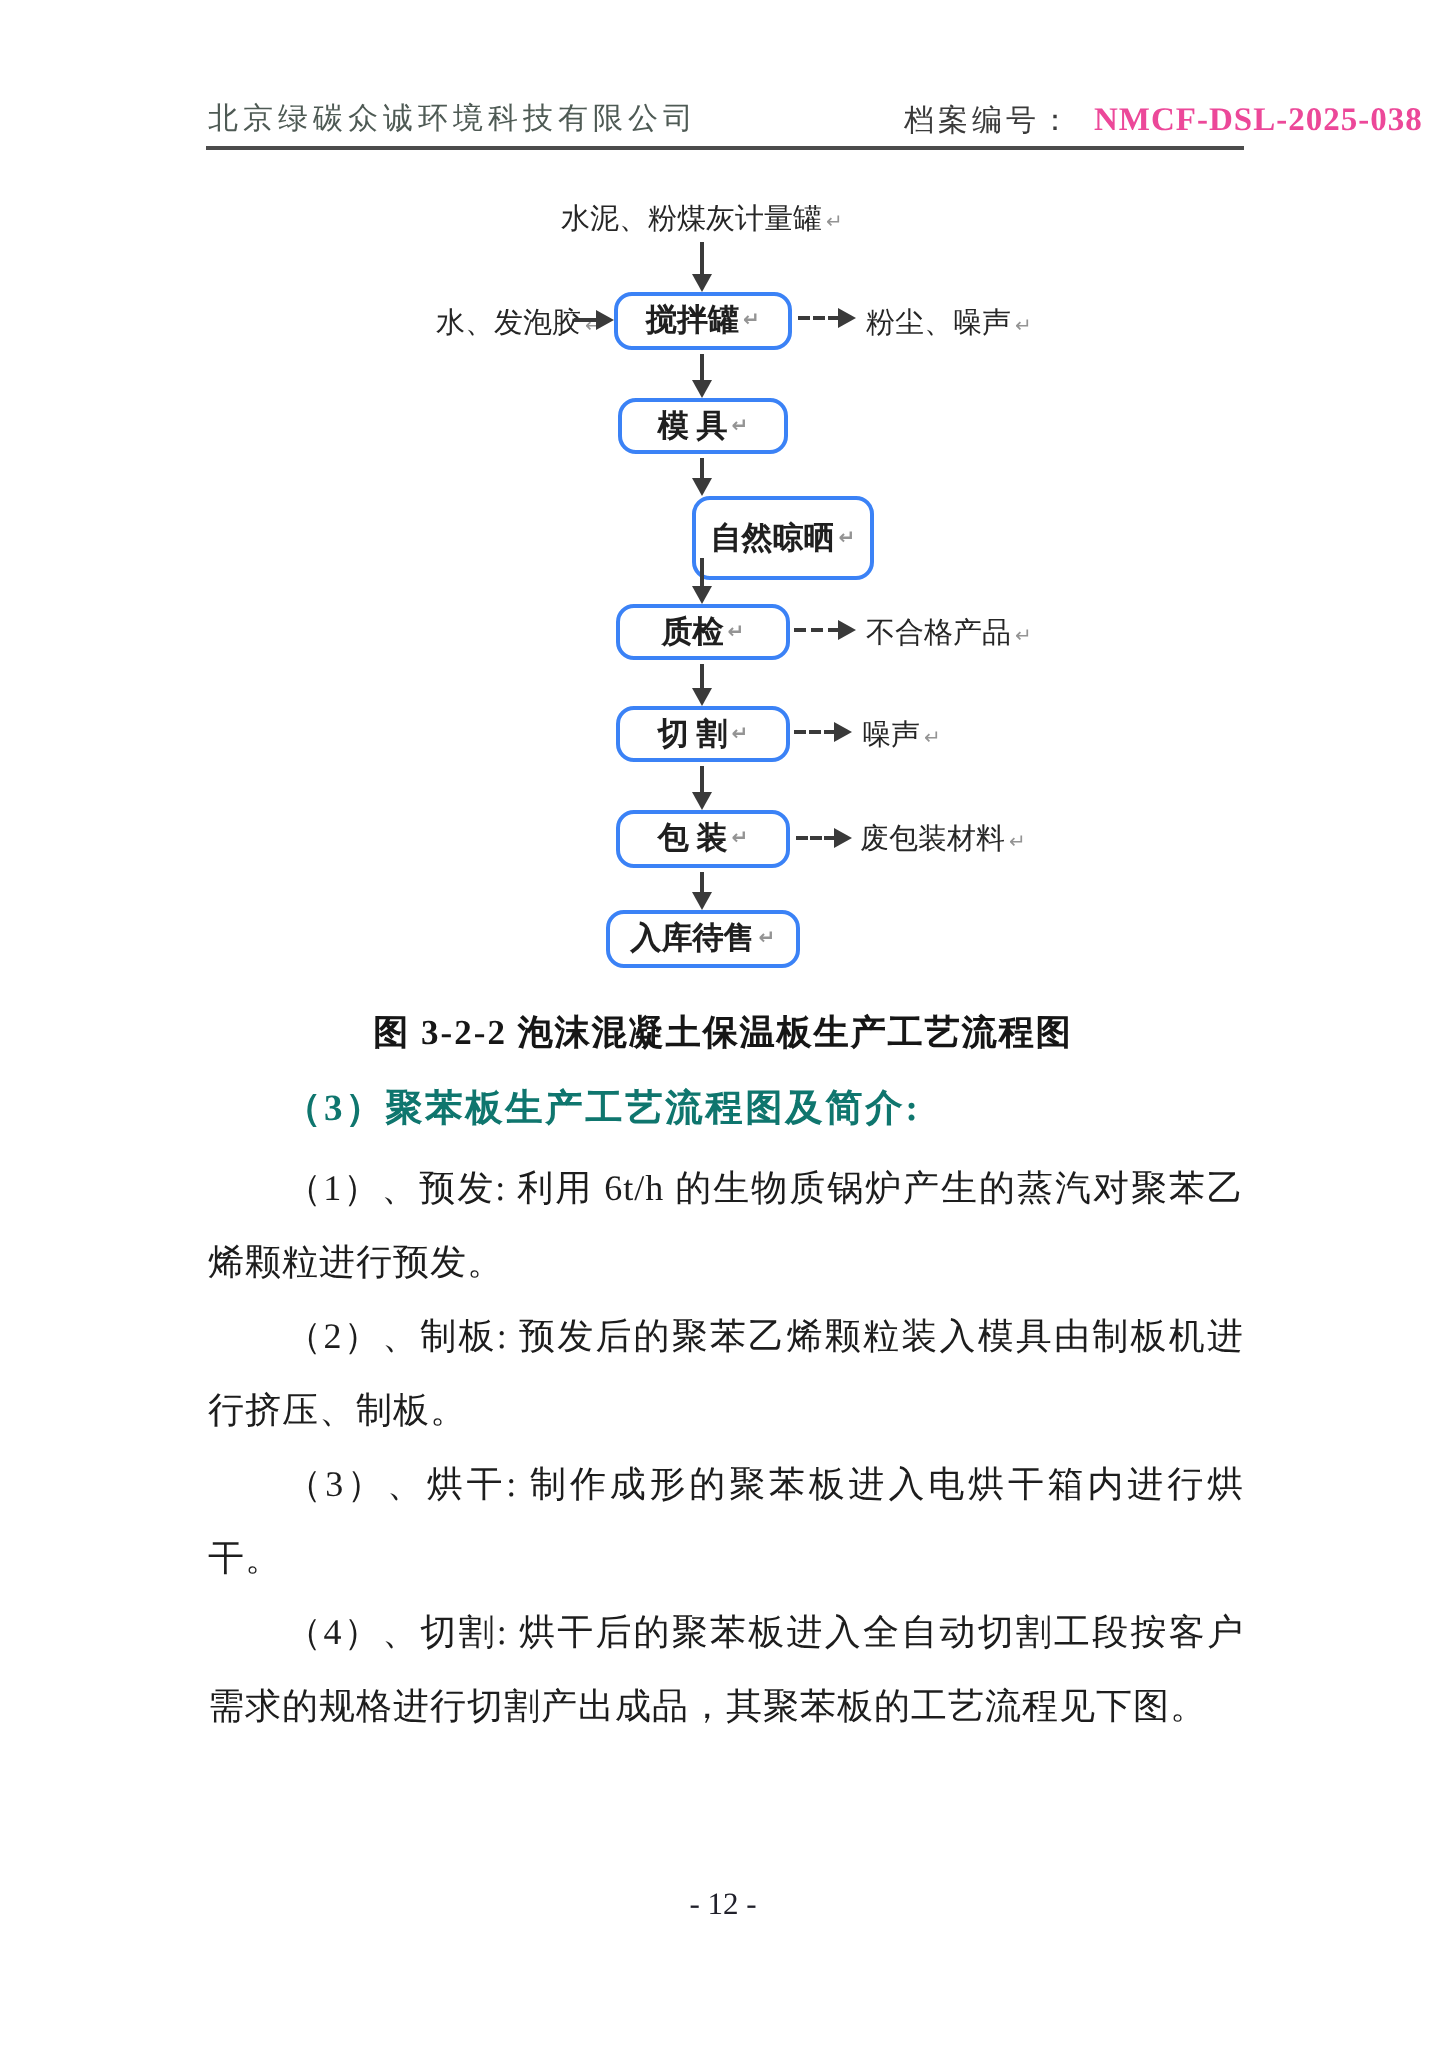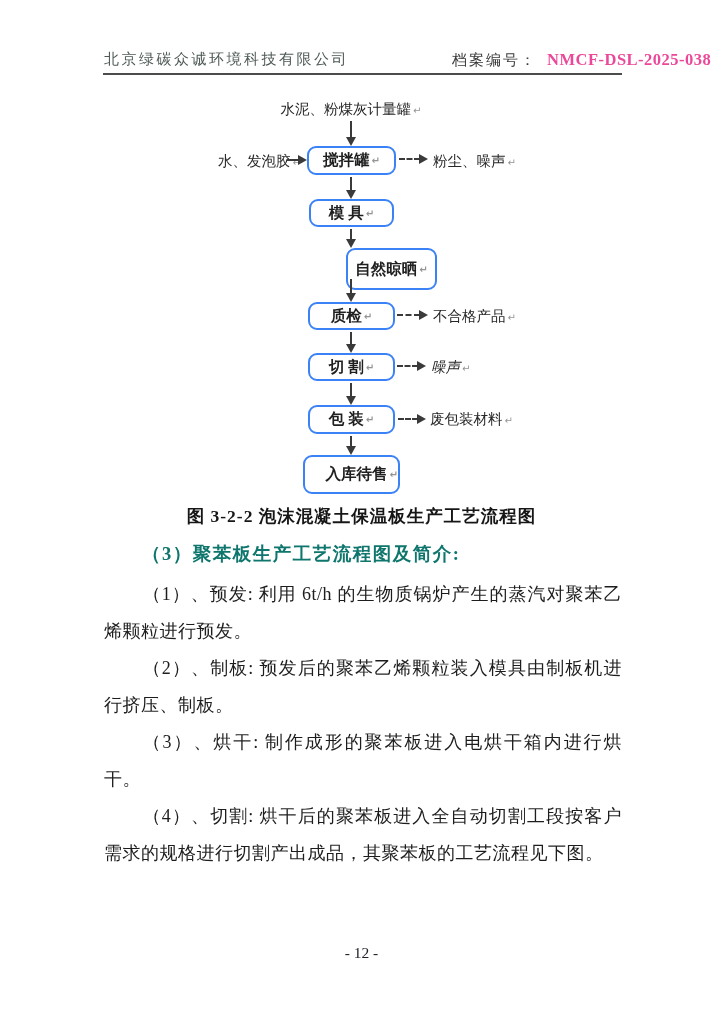--- a/index.html
+++ b/index.html
@@ -139,41 +139,41 @@
 
   <div class="vline" style="left:350px; top:332px; height:13px;"></div>
   <div class="vhead" style="left:346px; top:344px;"></div>
 
   <div class="fbox" style="left:308px; top:353px; width:87px; height:28px;">
     <span>切 割</span>
       <span class="rm">↵</span>
   </div>
   <div class="hdash" style="left:397px; top:365px; width:21px;"></div>
   <div class="rhead" style="left:417px; top:361px;"></div>
-  <div class="flow-label" style="left:431px; top:358px;font-style:italic;">
+  <div class="flow-label" style="left:431px; top:358px;">
     <span>噪声</span><span class="rm">↵</span>
   </div>
 
   <div class="vline" style="left:350px; top:383px; height:14px;"></div>
   <div class="vhead" style="left:346px; top:396px;"></div>
 
   <div class="fbox" style="left:308px; top:405px; width:87px; height:29px;">
     <span>包 装</span>
       <span class="rm">↵</span>
   </div>
   <div class="hdash" style="left:398px; top:418px; width:20px;"></div>
   <div class="rhead" style="left:417px; top:414px;"></div>
   <div class="flow-label" style="left:430px; top:410px;">
     <span>废包装材料</span><span class="rm">↵</span>
   </div>
 
   <div class="vline" style="left:350px; top:436px; height:11px;"></div>
   <div class="vhead" style="left:346px; top:446px;"></div>
 
-  <div class="fbox" style="left:303px; top:455px; width:97px; height:39px;justify-content:flex-end;">
+  <div class="fbox" style="left:303px; top:455px; width:97px; height:29px;">
     <span>入库待售</span>
       <span class="rm">↵</span>
   </div>
 
   <div class="caption">图 3-2-2 泡沫混凝土保温板生产工艺流程图</div>
   <div class="section-heading">（3）聚苯板生产工艺流程图及简介:</div>
 
   <div class="body-text">
     <p>（1）、预发: 利用 6t/h 的生物质锅炉产生的蒸汽对聚苯乙烯颗粒进行预发。</p>
     <p>（2）、制板: 预发后的聚苯乙烯颗粒装入模具由制板机进行挤压、制板。</p>

